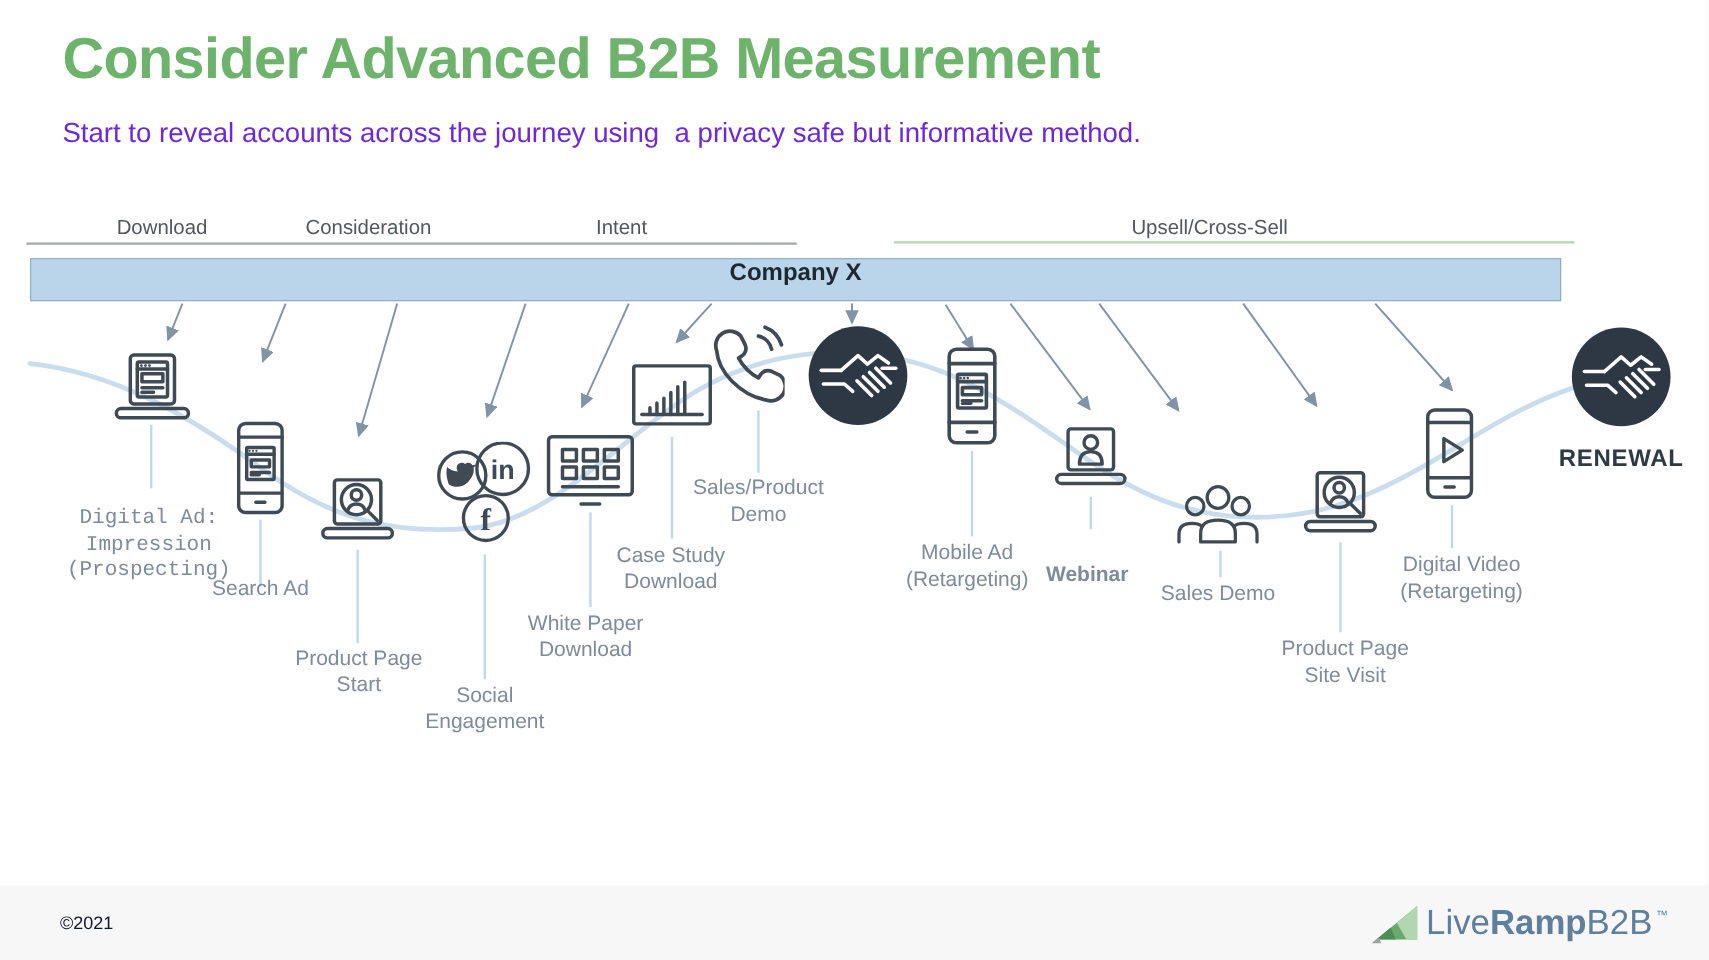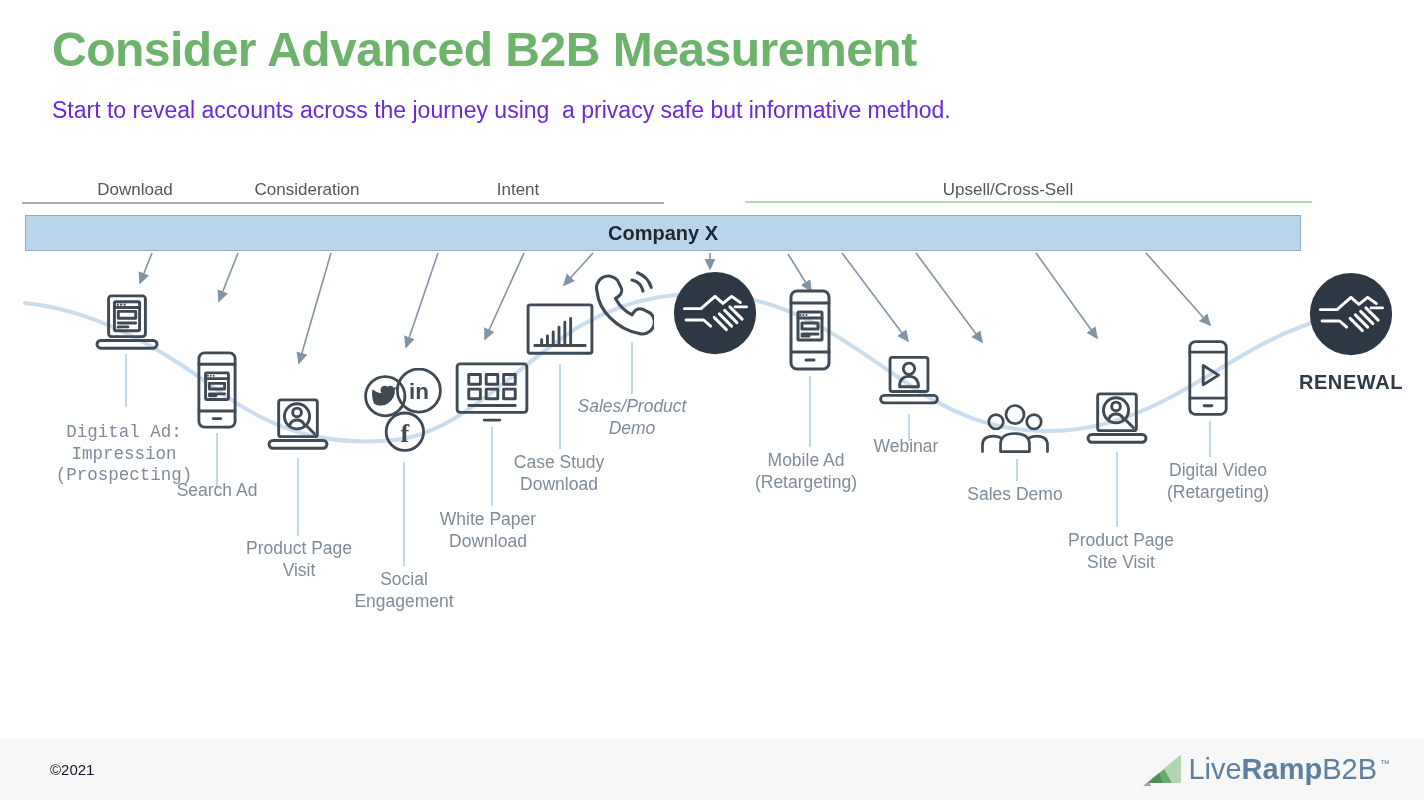--- a/index.html
+++ b/index.html
@@ -5,21 +5,21 @@
   html,body{margin:0;padding:0;background:#e8e8e8;}
   .slide{position:relative;width:1424px;height:800px;background:#ffffff;overflow:hidden;
          font-family:"Liberation Sans",sans-serif;}
   .title{position:absolute;left:52px;top:22px;font-size:48px;font-weight:600;
          color:var(--green,#6db36c);letter-spacing:-0.5px;}
   .subtitle{position:absolute;left:52px;top:97px;font-size:23px;color:#6d28d9;white-space:pre;}
   .stage-label{position:absolute;top:180px;transform:translateX(-50%);font-size:17px;color:#51575e;}
   .underline{position:absolute;height:2px;}
   .banner{position:absolute;left:25px;top:215px;width:1276px;height:36px;
           background:var(--banner,#bad4ea);border:1px solid var(--banner-border,#8fafc9);
-          box-sizing:border-box;display:flex;align-items:center;justify-content:center;}
+          box-sizing:border-box;display:flex;justify-content:center;}
   .banner-text{font-size:20px;font-weight:600;color:#1e2830;}
   #journey-svg{position:absolute;left:0;top:0;}
   .curve{fill:none;stroke:var(--curve,#c9ddef);stroke-width:4;stroke-linecap:round;}
   .arrow{stroke:var(--arrow,#8193a6);stroke-width:1.6;}
   .connector{stroke:var(--connector,#bfd9ec);stroke-width:2;}
   .touchpoint{position:absolute;color:var(--icon,#3f4a54);}
   .touchpoint svg{display:block;}
   .tp-label{position:absolute;width:190px;margin-left:-95px;text-align:center;
             font-size:17.5px;line-height:21.5px;color:var(--label,#7e8b9a);}
   .tp-label.bold{font-weight:700;color:#2e3a45;font-size:20px;letter-spacing:0.6px;}
@@ -219,21 +219,21 @@
       <div class="tp-label" style="left: 217px; top: 480px;">
         <div>Search Ad</div>
       </div>
       <div class="touchpoint" style="left: 261px; top: 397px;">
         <svg width="74" height="58">
           <use href="#sym-laptop-search"></use>
         </svg>
       </div>
       <div class="tp-label" style="left: 299px; top: 538px;">
         <div>Product Page</div>
-        <div>Visit</div>
+        <div>Start</div>
       </div>
       <div class="touchpoint" style="left: 360px; top: 368px;">
         <svg width="86" height="90">
           <use href="#sym-social"></use>
         </svg>
       </div>
       <div class="tp-label" style="left: 404px; top: 569px;">
         <div>Social</div>
         <div>Engagement</div>
       </div>
@@ -253,21 +253,21 @@
       </div>
       <div class="tp-label" style="left: 559px; top: 452px;">
         <div>Case Study</div>
         <div>Download</div>
       </div>
       <div class="touchpoint" style="left: 588px; top: 270px;">
         <svg width="66" height="66">
           <use href="#sym-handset"></use>
         </svg>
       </div>
-      <div class="tp-label" style="left: 632px; top: 396px; font-style: italic;">
+      <div class="tp-label" style="left: 632px; top: 396px;">
         <div>Sales/Product</div>
         <div>Demo</div>
       </div>
       <div class="touchpoint" style="left: 673px; top: 271px;">
         <svg width="84" height="84">
           <use href="#sym-handshake"></use>
         </svg>
       </div>
       <div class="touchpoint" style="left: 786px; top: 288px;">
         <svg width="48" height="84">
@@ -276,21 +276,21 @@
       </div>
       <div class="tp-label" style="left: 806px; top: 450px;">
         <div>Mobile Ad</div>
         <div>(Retargeting)</div>
       </div>
       <div class="touchpoint" style="left: 873px; top: 354px;">
         <svg width="72" height="58">
           <use href="#sym-laptop-person"></use>
         </svg>
       </div>
-      <div class="tp-label" style="left: 906px; top: 436px;">
+      <div class="tp-label" style="left: 906px; top: 468px; font-weight: bold;">
         <div>Webinar</div>
       </div>
       <div class="touchpoint" style="left: 976px; top: 401px;">
         <svg width="78" height="56">
           <use href="#sym-people"></use>
         </svg>
       </div>
       <div class="tp-label" style="left: 1015px; top: 484px;">
         <div>Sales Demo</div>
       </div>

